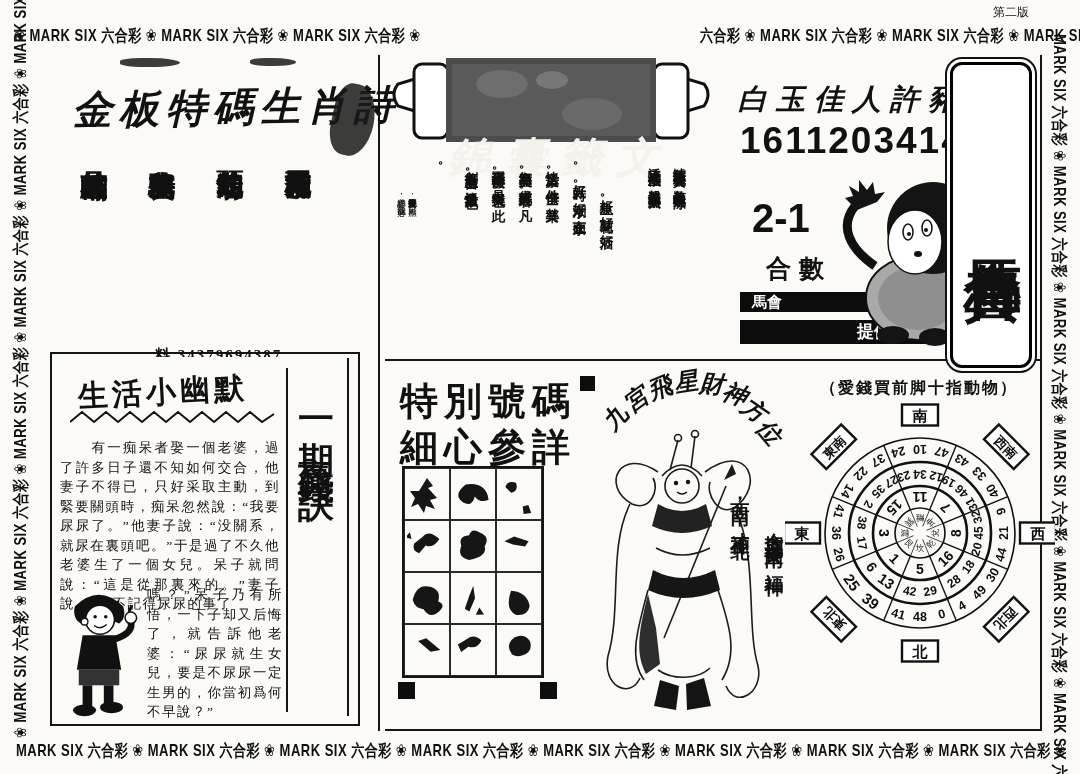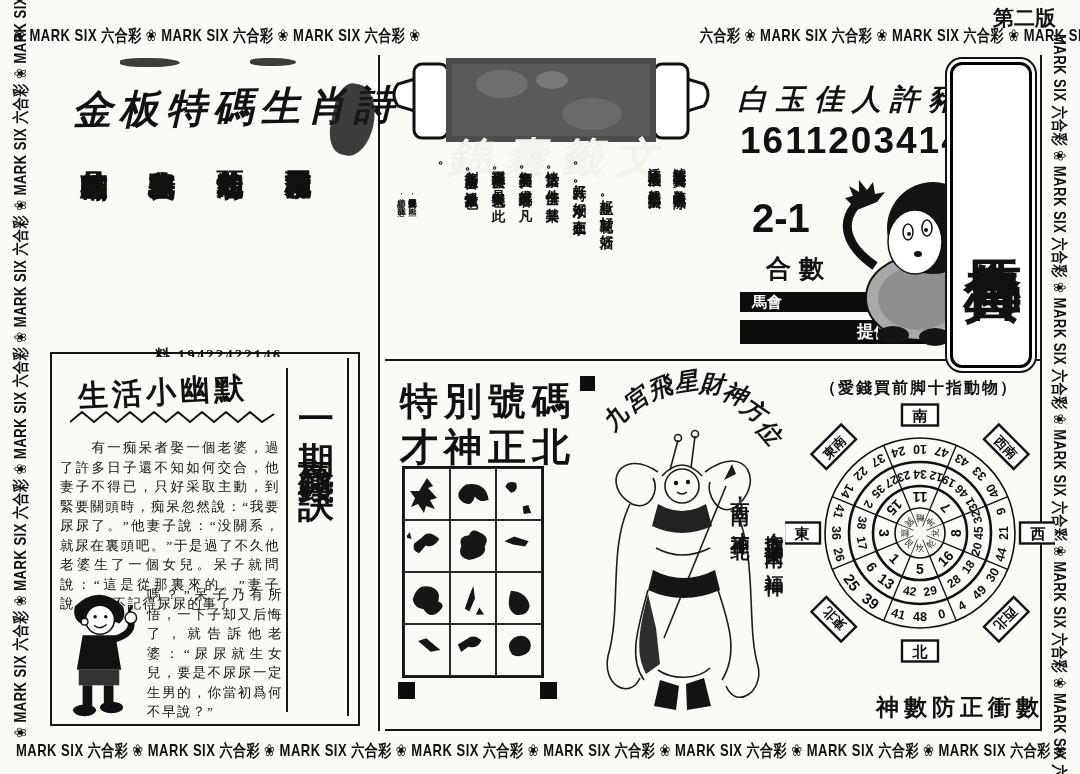--- a/index.html
+++ b/index.html
@@ -56,38 +56,38 @@
 <body>
 
 <div id="page">
 
   <div class="abs border-strip" style="left:14px;top:27px;">❀ MARK SIX 六合彩 ❀ MARK SIX 六合彩 ❀ MARK SIX 六合彩 ❀</div>
   <div class="abs border-strip" style="left:700px;top:27px;">六合彩 ❀ MARK SIX 六合彩 ❀ MARK SIX 六合彩 ❀ MARK SIX 六合彩</div>
   <div class="abs border-strip" style="left:16px;top:742px;">MARK SIX 六合彩 ❀ MARK SIX 六合彩 ❀ MARK SIX 六合彩 ❀ MARK SIX 六合彩 ❀ MARK SIX 六合彩 ❀ MARK SIX 六合彩 ❀ MARK SIX 六合彩 ❀ MARK SIX 六合彩 ❀</div>
   <div class="abs border-strip" style="left:10px;top:738px;width:690px;transform-origin:0 0;transform:rotate(-90deg) scaleY(1.25);">❀ MARK SIX 六合彩 ❀ MARK SIX 六合彩 ❀ MARK SIX 六合彩 ❀ MARK SIX 六合彩 ❀ MARK SIX 六合彩 ❀ MARK SIX 六合彩 ❀ MARK SIX 六合彩</div>
   <div class="abs border-strip" style="left:1070px;top:34px;width:700px;transform-origin:0 0;transform:rotate(90deg) scaleY(1.25);">MARK SIX 六合彩 ❀ MARK SIX 六合彩 ❀ MARK SIX 六合彩 ❀ MARK SIX 六合彩 ❀ MARK SIX 六合彩 ❀ MARK SIX 六合彩 ❀ MARK SIX 六合彩 ❀</div>
 
-  <div class="abs" style="left:993px;top:4px;font-size:21px;font-weight:bold;">第二版</div>
+  <div class="abs" style="left:993px;top:4px;font-size:12px;font-weight:normal;">第二版</div>
 
   <div class="abs vline" style="left:378px;top:55px;height:676px;"></div>
   <div class="abs vline" style="left:1040px;top:55px;height:676px;"></div>
   <div class="abs hline" style="left:385px;top:359px;width:655px;"></div>
   <div class="abs hline" style="left:385px;top:729px;width:655px;"></div>
 
   <div class="abs poem-title" style="left:72px;top:80px;">金板特碼生肖詩</div>
   <div class="abs inkblob" style="left:332px;top:84px;width:42px;height:72px;transform:rotate(12deg);"></div>
   <div class="abs inkblob" style="left:120px;top:58px;width:60px;height:9px;"></div>
   <div class="abs inkblob" style="left:250px;top:58px;width:46px;height:8px;"></div>
   <div class="abs vtx poem-body" style="left:58px;top:150px;width:274px;">柳絮飛花四月天
 江頭老翁釣九仙
 鼠虎騎牛非良將
 唯見英雄舞翩翩</div>
 
   <div class="abs boxline" style="left:50px;top:352px;width:306px;height:370px;"></div>
-  <div class="abs clipline" style="left:95px;top:346px;width:230px;text-align:center;">…料 19422422146</div>
+  <div class="abs clipline" style="left:95px;top:346px;width:230px;text-align:center;">…料 34379694387</div>
 
   <div class="abs humor-title" style="left:78px;top:372px;">生活小幽默</div>
   <svg class="abs" style="left:70px;top:408px;" width="210" height="18">
     <polyline points="0,14 12,4 24,14 36,4 48,14 60,4 72,14 84,4 96,14 108,4 120,14 132,4 144,14 156,4 168,14 180,4 192,14 204,6" fill="none" stroke="#111" stroke-width="2"></polyline>
   </svg>
   <div class="abs humor-body" style="left:60px;top:438px;width:220px;">　　有一痴呆者娶一個老婆，過了許多日子還不知如何交合，他妻子不得已，只好采取主動，到緊要關頭時，痴呆忽然說：“我要尿尿了。”他妻子說：“没關系，就尿在裏頭吧。”于是過了不久他老婆生了一個女兒。呆子就問說：“這是從那裏來的。”妻子說：“你不記得尿尿的事了</div>
   <div class="abs" style="left:55px;top:585px;width:228px;display:flex;">
     <svg width="88" height="135" viewBox="0 0 90 140">
       <path d="M20,22 Q45,-2 70,22 Q74,34 66,40 Q45,30 26,40 Q17,34 20,22 Z" fill="#111"></path>
       <circle cx="46" cy="36" r="15" fill="#fff" stroke="#111" stroke-width="1.6"></circle>
@@ -153,21 +153,21 @@
     <ellipse cx="103" cy="84" rx="4" ry="3" fill="#111"></ellipse>
     <path d="M60,96 C34,78 24,56 40,36" fill="none" stroke="#111" stroke-width="9"></path>
     <path d="M42,40 l-12,-12 l8,-2 l-4,-10 l10,6 l0,-12 l8,10 l6,-8 l2,12 l10,-2 l-8,10 z" fill="#141414"></path>
     <ellipse cx="78" cy="165" rx="16" ry="9" fill="#141414"></ellipse>
     <ellipse cx="120" cy="167" rx="16" ry="9" fill="#141414"></ellipse>
     <path d="M150,140 l16,8 l-10,4 l12,8 l-14,0 l6,10 l-14,-6 z" fill="#141414"></path>
   </svg>
   <div class="abs fax-vtitle" style="left:950px;top:62px;width:76px;height:294px;">馬會傳真</div>
 
   <div class="abs puzzle-title" style="left:400px;top:378px;">特別號碼</div>
-  <div class="abs puzzle-title" style="left:400px;top:424px;">才神正北</div>
+  <div class="abs puzzle-title" style="left:400px;top:424px;">細心參詳</div>
   <div class="abs sq" style="left:580px;top:376px;width:15px;height:15px;"></div>
   <div id="grid-box" class="abs" style="left:402px;top:466px;width:138px;height:208px;">
       <div class="cell" style="left: 0px; top: 0px; width: 44px; height: 50px;">
         <svg width="40" height="44" viewBox="0 0 40 44">
           <g transform="rotate(0 20 22)">
             <path d="M20,6 l6,8 l-5,2 l9,10 l-7,2 l5,9 l-9,-3 l-2,7 l-6,-9 l-7,3 l4,-9 l-5,-7 l9,0 z" fill="#161616"></path>
           </g>
         </svg>
       </div>
       <div class="cell" style="left: 46px; top: 0px; width: 44px; height: 50px;">
@@ -518,15 +518,14 @@
           <text x="0" y="0" text-anchor="middle" dominant-baseline="central" font-size="14" font-weight="bold" font-family="&quot;Liberation Sans&quot;,&quot;DejaVu Sans&quot;,sans-serif" fill="#0d0d0d">15</text>
         </g>
         <g transform="rotate(315 135 135) translate(135 120) rotate(180)">
           <text x="0" y="0" text-anchor="middle" dominant-baseline="central" font-size="8.5" font-weight="normal" font-family="&quot;Liberation Sans&quot;,&quot;DejaVu Sans&quot;,sans-serif" fill="#0d0d0d">巽</text>
         </g>
         <g transform="rotate(315 135 135) translate(135 13)">
           <rect x="-21" y="-10.5" width="42" height="21" fill="#fff" stroke="#111" stroke-width="2.4"></rect>
           <text x="0" y="1" text-anchor="middle" dominant-baseline="central" font-size="13" font-weight="bold" fill="#0d0d0d">東南</text>
         </g>
       </svg></div>
-  <div class="abs wheel-footer" style="left:876px;top:692px;">神數防正衝數</div>
 
 </div>
 
 </body></html>

